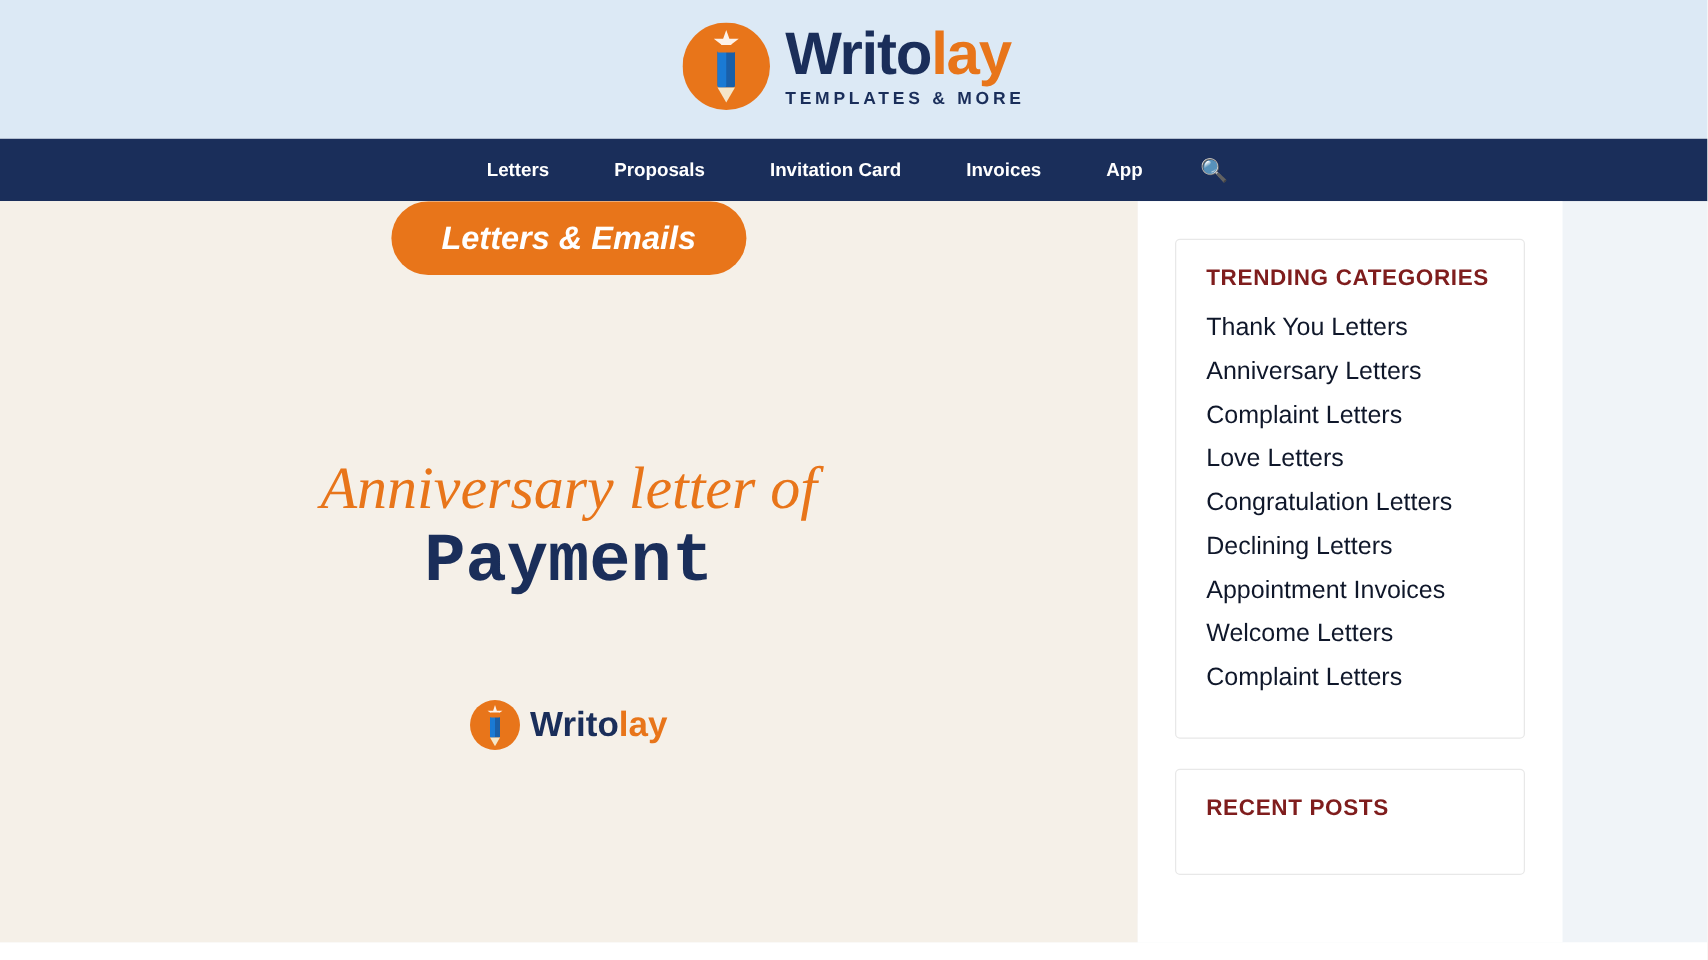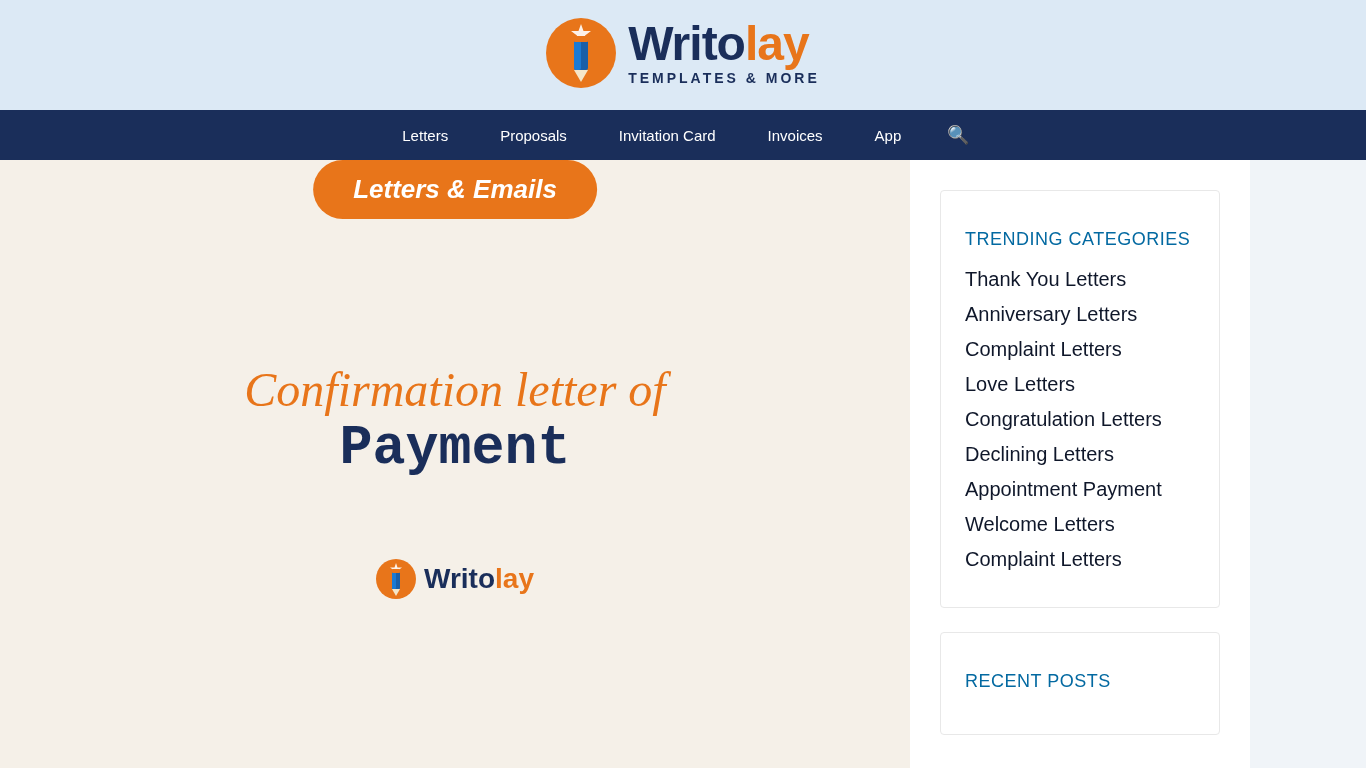--- a/index.html
+++ b/index.html
@@ -49,21 +49,21 @@
       align-items: center;
       justify-content: center;
       gap: 0;
       padding: 0;
       height: 50px;
     }
     nav a {
       color: #fff;
       text-decoration: none;
       font-size: 15px;
-      font-weight: 400;
+      font-weight: 700;
       padding: 0 26px;
       height: 50px;
       display: flex;
       align-items: center;
     }
     .nav-search {
       color: #fff;
       cursor: pointer;
       padding: 0 20px;
       font-size: 18px;
@@ -155,27 +155,26 @@
       width: 340px;
       flex-shrink: 0;
       background: #fff;
       padding: 30px 30px 30px 30px;
     }
     .sidebar-section {
       margin-bottom: 36px;
     }
     .sidebar-title {
       font-size: 18px;
-      font-weight: 400;
-      color: #0369a1;
+      font-weight: 700;
+      color: #7f1d1d;
       text-transform: uppercase;
       letter-spacing: 0.5px;
       margin-bottom: 18px;
       border-bottom: none;
-      margin-top: 18px;
     }
     .sidebar-link {
       display: block;
       color: #0f172a;
       text-decoration: none;
       font-size: 20px;
       margin-bottom: 12px;
       font-weight: 400;
     }
     .sidebar-box {
@@ -226,21 +225,21 @@
 
   <main class="main-content">
     <div style="position:relative; width:100%; height:570px; background:#f5f0e8; overflow:hidden;">
 
       <div style="position:absolute; top:18px; left:50%; transform:translateX(-50%); z-index:10;">
         <div class="letters-banner">Letters &amp; Emails</div>
       </div>
 
       <div class="hero-image-area">
         <div class="hero-text-main">
-          <div class="hero-italic">Confirmation letter of</div>
+          <div class="hero-italic">Anniversary letter of</div>
           <div class="hero-bold">Payment</div>
         </div>
 
         <div class="mini-logo">
           <svg class="mini-logo-icon" viewBox="0 0 40 40" xmlns="http://www.w3.org/2000/svg">
             <circle cx="20" cy="20" r="20" fill="#e8751a"></circle>
             <polygon points="20,4 21.5,8.5 26,8.5 22.5,11 24,15.5 20,12.5 16,15.5 17.5,11 14,8.5 18.5,8.5" fill="#fff" opacity="0.9"></polygon>
             <rect x="16" y="13" width="8" height="17" rx="1" fill="#1a5fa8"></rect>
             <rect x="16" y="13" width="4" height="17" rx="1" fill="#1a7ad4"></rect>
             <polygon points="16,30 24,30 20,37" fill="#f5e6c8"></polygon>
@@ -257,21 +256,21 @@
   <aside class="sidebar">
 
     <div class="sidebar-box sidebar-section">
       <div class="sidebar-title">TRENDING CATEGORIES</div>
       <a href="#" class="sidebar-link">Thank You Letters</a>
       <a href="#" class="sidebar-link">Anniversary Letters</a>
       <a href="#" class="sidebar-link">Complaint Letters</a>
       <a href="#" class="sidebar-link">Love Letters</a>
       <a href="#" class="sidebar-link">Congratulation Letters</a>
       <a href="#" class="sidebar-link">Declining Letters</a>
-      <a href="#" class="sidebar-link">Appointment Payment</a>
+      <a href="#" class="sidebar-link">Appointment Invoices</a>
       <a href="#" class="sidebar-link">Welcome Letters</a>
       <a href="#" class="sidebar-link">Complaint Letters</a>
     </div>
 
     <div class="sidebar-box sidebar-section">
       <div class="sidebar-title">RECENT POSTS</div>
     </div>
   </aside>
 
 </div>

